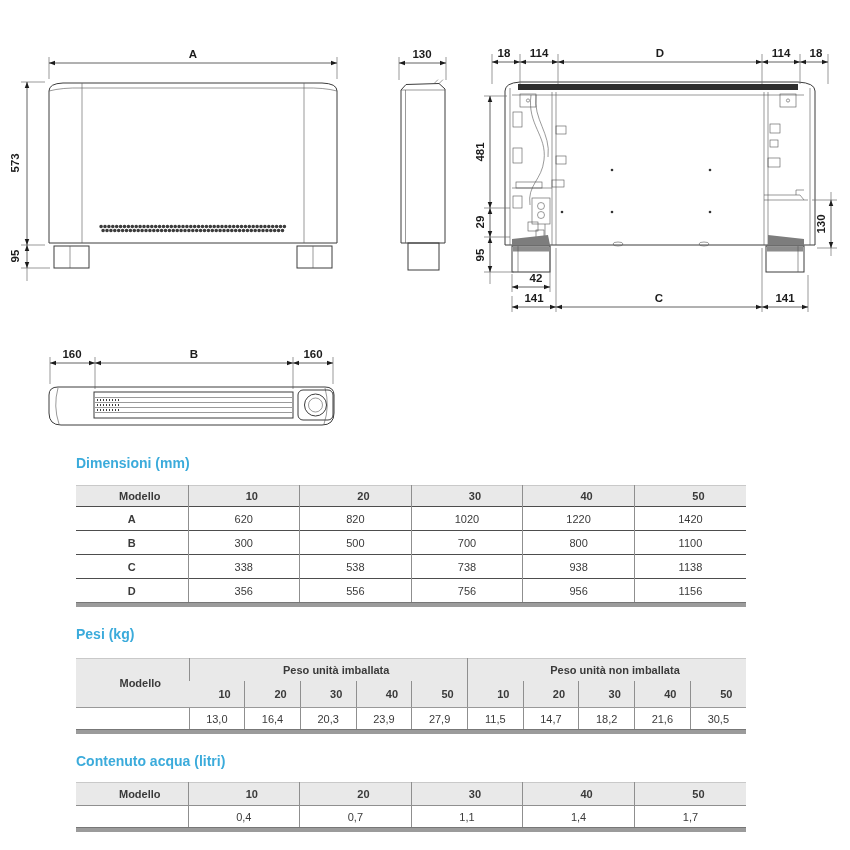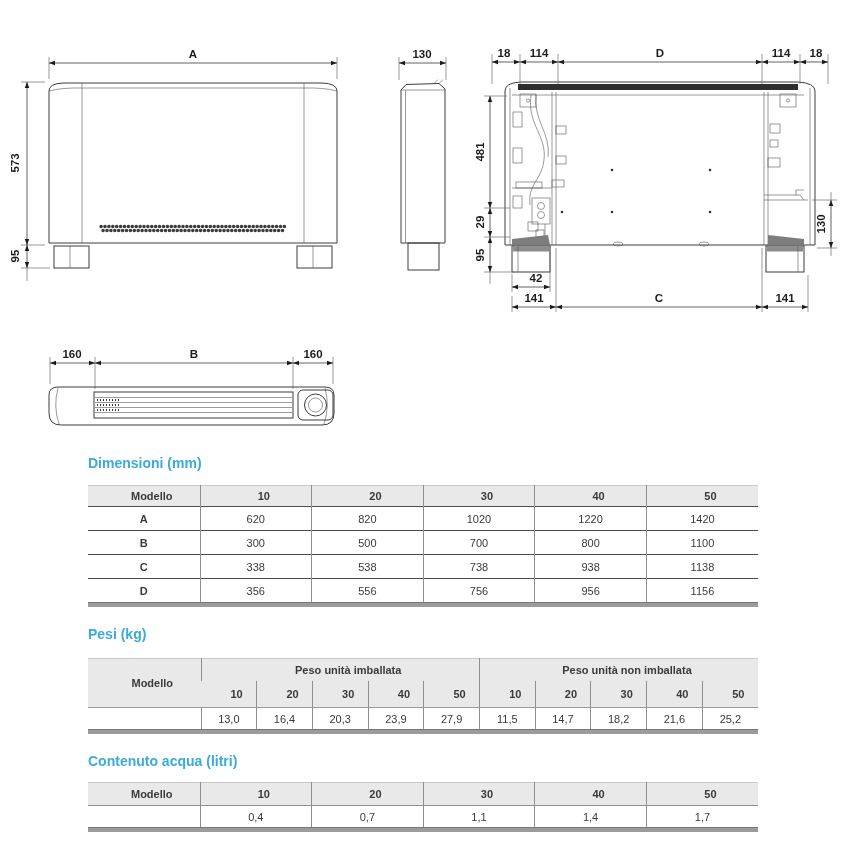--- a/index.html
+++ b/index.html
@@ -4,21 +4,21 @@
 <style>
   html,body{margin:0;padding:0;background:#fff;}
   .canvas{position:relative;width:850px;height:850px;background:#fff;overflow:hidden;
           font-family:"Liberation Sans",sans-serif;color:#3a3a3a;}
   svg{position:absolute;left:0;top:0;}
   svg .ln{stroke:#3c3c3c;stroke-width:1;fill:none;}
   svg .thin{stroke:#555;stroke-width:.6;fill:none;}
   svg .ext{stroke:#6f6f6f;stroke-width:.7;fill:none;}
   svg .dimln{stroke:#3a3a3a;stroke-width:.8;fill:none;}
   svg text.dim{font-family:"Liberation Sans",sans-serif;font-size:11.5px;font-weight:bold;fill:#1c1c1c;}
-  .sec{position:absolute;left:88px;width:670px;}
+  .sec{position:absolute;left:76px;width:670px;}
   .sec-title{font-size:14px;font-weight:bold;color:#3babdb;line-height:16px;}
   table{width:100%;border-collapse:collapse;table-layout:fixed;border-top:1px solid #c9c9c9;}
   th,td{padding:0;text-align:center;font-size:11px;color:#3a3a3a;overflow:hidden;white-space:nowrap;}
   th{font-weight:bold;background:#e9e9e9;padding-left:16px;}
   td{font-weight:normal;background:#fff;}
   .bar{height:4px;background:#9b9b9b;border-top:1px solid #777;}
   
   .t-dim th{height:20px;}
   .t-dim td{height:23px;border-top:1px solid #4d4d4d;}
   .t-dim th+th,.t-dim td+td{border-left:1px solid #8f8f8f;}
@@ -339,21 +339,21 @@
         <td></td>
         <td>13,0</td>
         <td>16,4</td>
         <td>20,3</td>
         <td>23,9</td>
         <td>27,9</td>
         <td>11,5</td>
         <td>14,7</td>
         <td>18,2</td>
         <td>21,6</td>
-        <td>25,2</td>
+        <td>30,5</td>
       </tr>
     </tbody>
   </table>
   <div class="bar"></div>
 </div>
 
 <div class="sec" style="top:753px;">
   <div class="sec-title">Contenuto acqua (litri)</div>
   <table class="t-water mt3">
     <colgroup>

